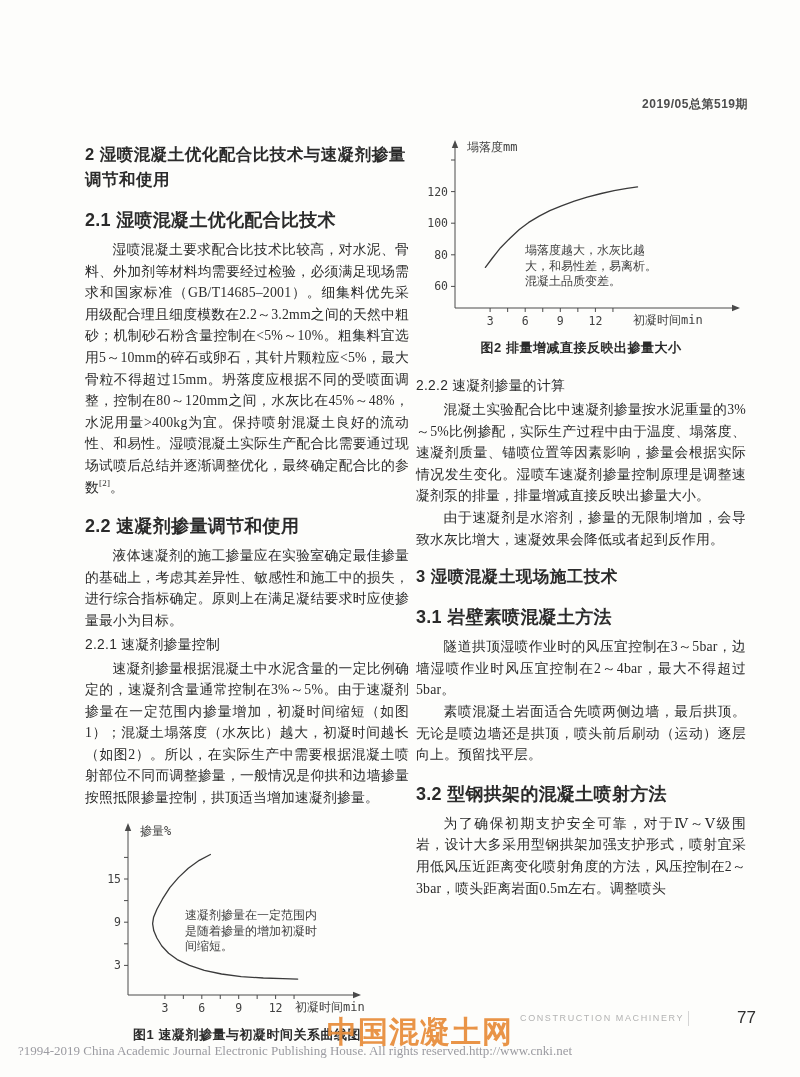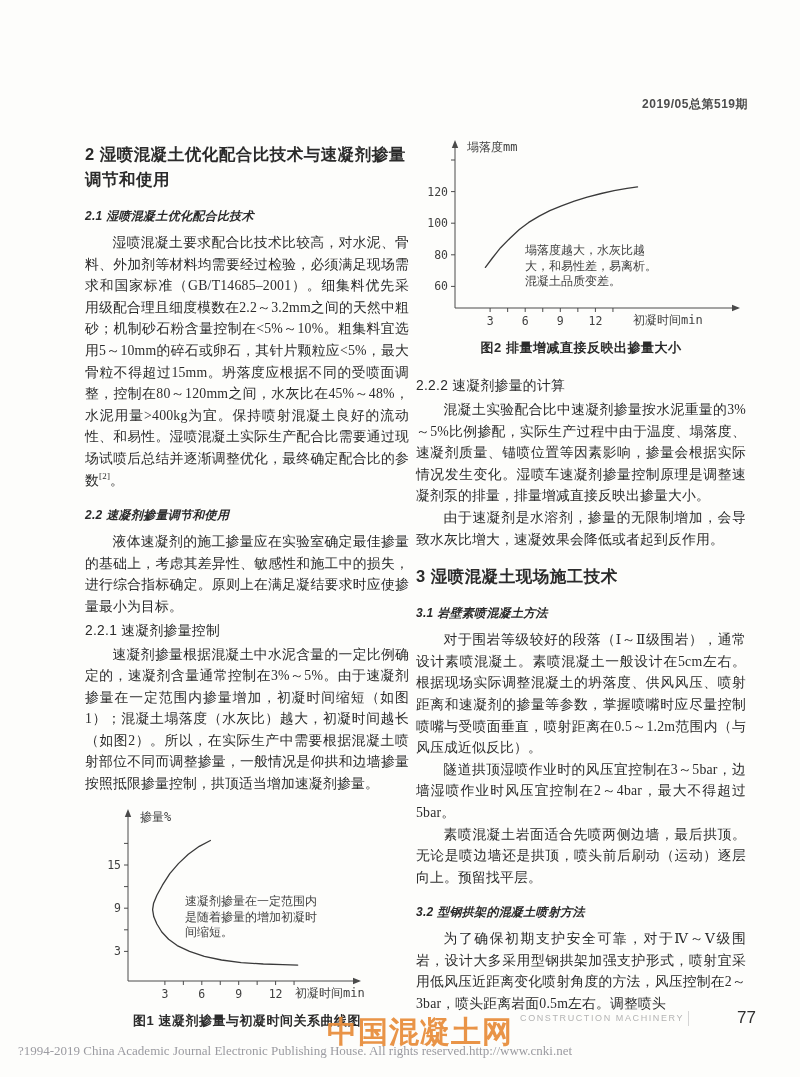--- a/index.html
+++ b/index.html
@@ -17,21 +17,21 @@
   .col-left{left:85px;top:142px;}
   .col-right{left:416px;top:136px;width:330px;}
   h2.sec{
     font-family:Liberation Sans, sans-serif;
     font-size:16.5px;font-weight:bold;line-height:25px;
     margin:0 0 12px 0;letter-spacing:.5px;
   }
   h2.sec3{margin-top:14px;margin-bottom:10px;}
   h3.sub{
     font-family:"Liberation Sans","DejaVu Sans",sans-serif;
-    font-size:12px;font-weight:bold;margin:16px 0 7px 0;letter-spacing:.3px;font-style:italic;
+    font-size:18px;font-weight:bold;margin:16px 0 7px 0;letter-spacing:.3px;
   }
   h4.subsub{
     font-family:"Liberation Sans","DejaVu Sans",sans-serif;
     font-size:13.8px;font-weight:normal;margin:4px 0 4px 0;letter-spacing:.3px;
   }
   p.body{
     margin:0;font-size:13.8px;line-height:21.6px;
     text-align:justify;text-indent:2em;letter-spacing:.2px;
   }
   p.body sup{font-size:9px;vertical-align:super;line-height:0;}
@@ -156,21 +156,20 @@
         </svg></div>
     <figcaption class="figcap">图2  排量增减直接反映出掺量大小</figcaption>
   </figure>
 
   <h4 class="subsub" style="margin-top:20px">2.2.2  速凝剂掺量的计算</h4>
   <p class="body">混凝土实验配合比中速凝剂掺量按水泥重量的3%～5%比例掺配，实际生产过程中由于温度、塌落度、速凝剂质量、锚喷位置等因素影响，掺量会根据实际情况发生变化。湿喷车速凝剂掺量控制原理是调整速凝剂泵的排量，排量增减直接反映出掺量大小。</p>
   <p class="body">由于速凝剂是水溶剂，掺量的无限制增加，会导致水灰比增大，速凝效果会降低或者起到反作用。</p>
 
   <h2 class="sec sec3">3  湿喷混凝土现场施工技术</h2>
   <h3 class="sub">3.1  岩壁素喷混凝土方法</h3>
-  <p class="body">对于围岩等级较好的段落（Ⅰ～Ⅱ级围岩），通常设计素喷混凝土。素喷混凝土一般设计在5cm左右。根据现场实际调整混凝土的坍落度、供风风压、喷射距离和速凝剂的掺量等参数，掌握喷嘴时应尽量控制喷嘴与受喷面垂直，喷射距离在0.5～1.2m范围内（与风压成近似反比）。</p>
   <p class="body">隧道拱顶湿喷作业时的风压宜控制在3～5bar，边墙湿喷作业时风压宜控制在2～4bar，最大不得超过5bar。</p>
   <p class="body">素喷混凝土岩面适合先喷两侧边墙，最后拱顶。无论是喷边墙还是拱顶，喷头前后刷动（运动）逐层向上。预留找平层。</p>
   <h3 class="sub">3.2  型钢拱架的混凝土喷射方法</h3>
   <p class="body">为了确保初期支护安全可靠，对于Ⅳ～Ⅴ级围岩，设计大多采用型钢拱架加强支护形式，喷射宜采用低风压近距离变化喷射角度的方法，风压控制在2～3bar，喷头距离岩面0.5m左右。调整喷头</p>
 </div>
 
 <div class="footer-right">
   <span class="journal-en">CONSTRUCTION MACHINERY</span>
   <span class="footer-divider"></span>
   <span class="page-num">77</span>

